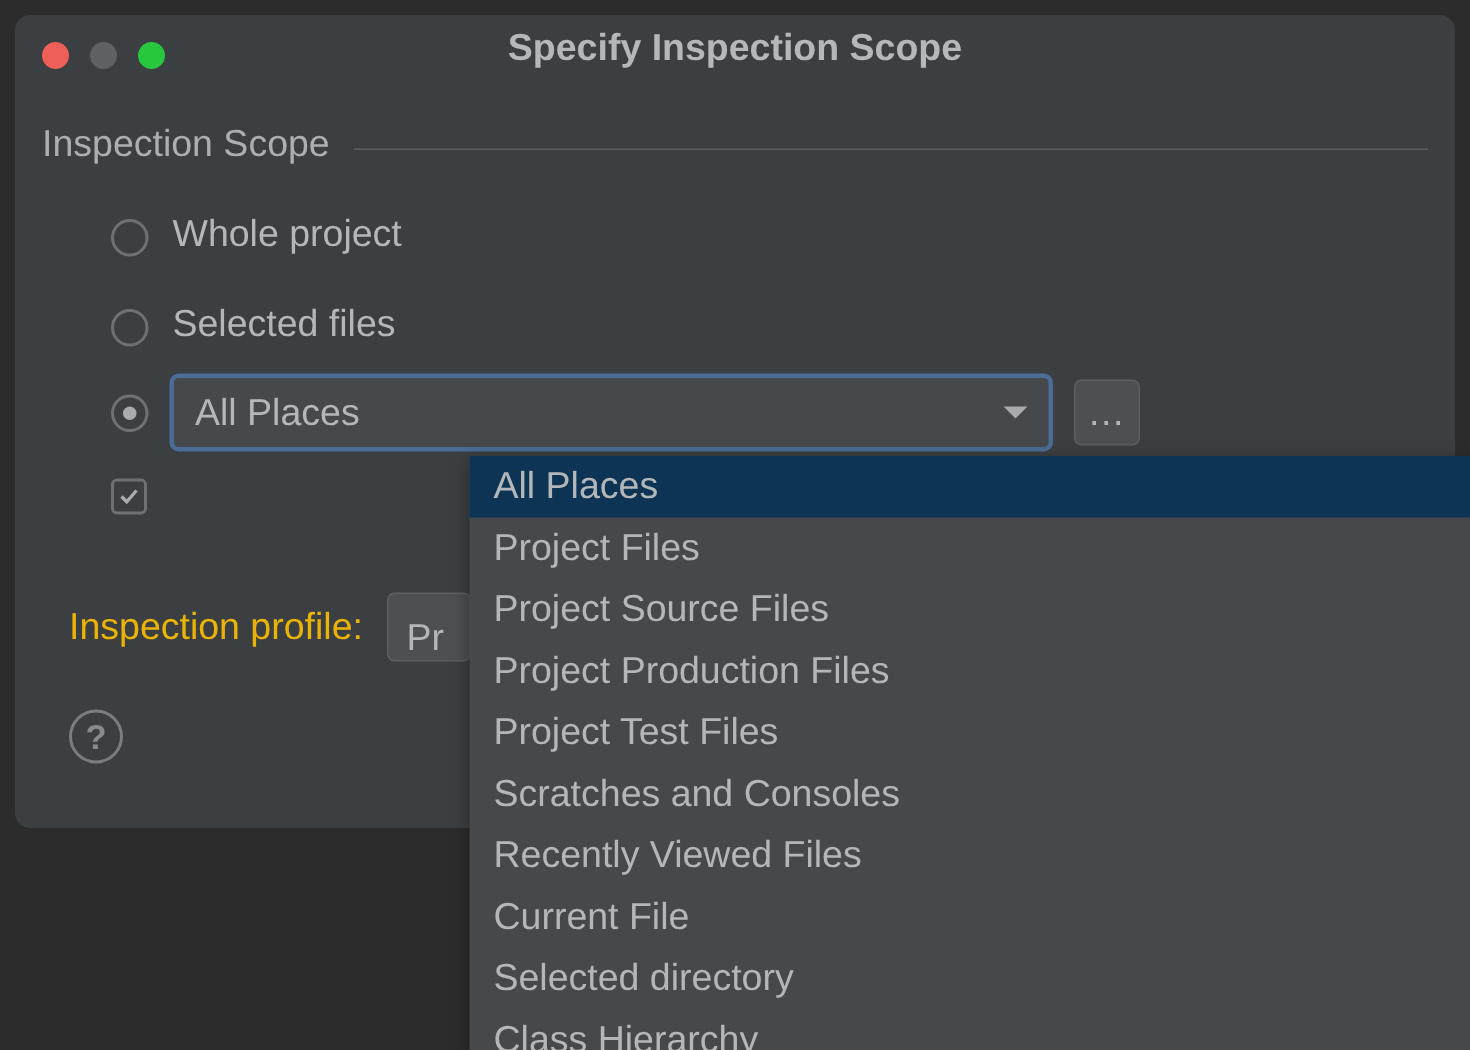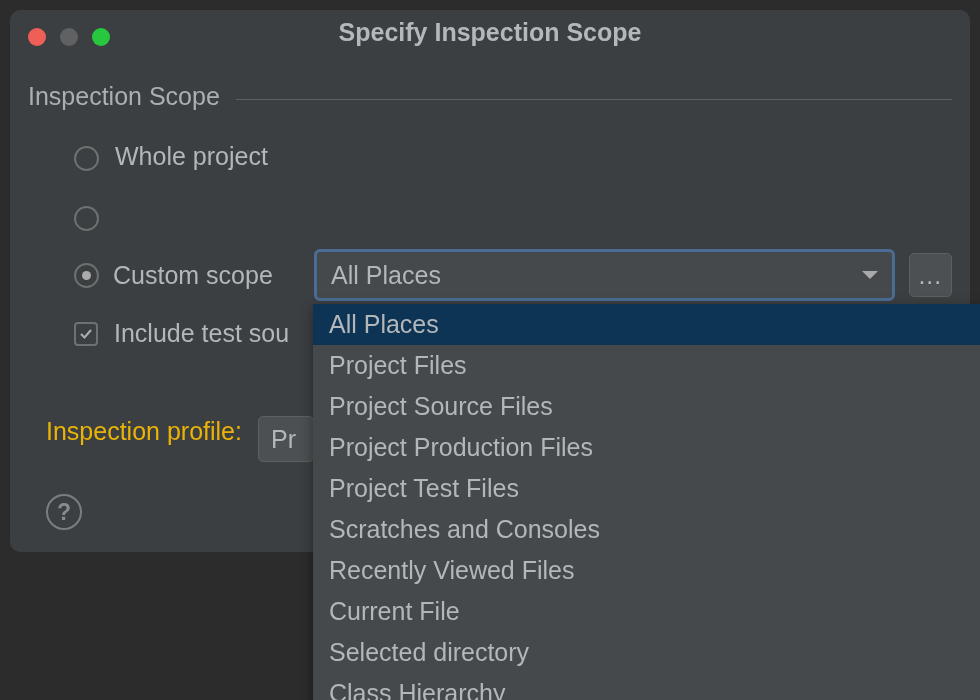--- a/index.html
+++ b/index.html
@@ -181,26 +181,25 @@
       color: #eab308;
       font-size: 25px;
     }
     .profile-select {
       height: 46px;
       width: 56px;
       border: 1px solid #5e6060;
       border-radius: 5px;
       background: #4c5052;
       display: flex;
-      align-items: center;
+      align-items: flex-end;
       padding: 0 12px;
       color: #b4b7b9;
       font-size: 25px;
       overflow: hidden;
-      margin-top: 16px;
     }
     .help-btn {
       width: 36px;
       height: 36px;
       border-radius: 50%;
       border: 2px solid #7b7d7f;
       display: inline-flex;
       align-items: center;
       justify-content: center;
       color: #888a8c;
@@ -246,41 +245,40 @@
       <div class="section-line"></div>
     </div>
 
     <div class="radio-group">
       <div class="radio-row">
         <span class="radio"></span>
         <span class="radio-label">Whole project</span>
       </div>
       <div class="radio-row">
         <span class="radio"></span>
+        <span class="radio-label">Selected files</span>
       </div>
       <div class="radio-row scope-row">
         <span class="radio selected"></span>
-        <span class="radio-label" style="width:190px;">Custom scope</span>
         <div class="scope-select">
           <span class="scope-select-text">All Places</span>
           <span class="chevron-down"></span>
         </div>
         <div class="ellipsis-btn">
           <span>...</span>
         </div>
       </div>
     </div>
 
     <div class="checkbox-row">
       <span class="checkbox checked">
         <svg viewBox="0 0 14 14">
           <path d="M2 7 L5.5 10.5 L12 3" stroke="#a9abad" stroke-width="2.2" fill="none"></path>
         </svg>
       </span>
-      <span class="checkbox-label">Include test sou</span>
     </div>
 
     <div class="profile-row">
       <span class="profile-label">Inspection profile:</span>
       <div class="profile-select">
         <span>Pr</span>
       </div>
     </div>
 
     <div class="help-btn">

